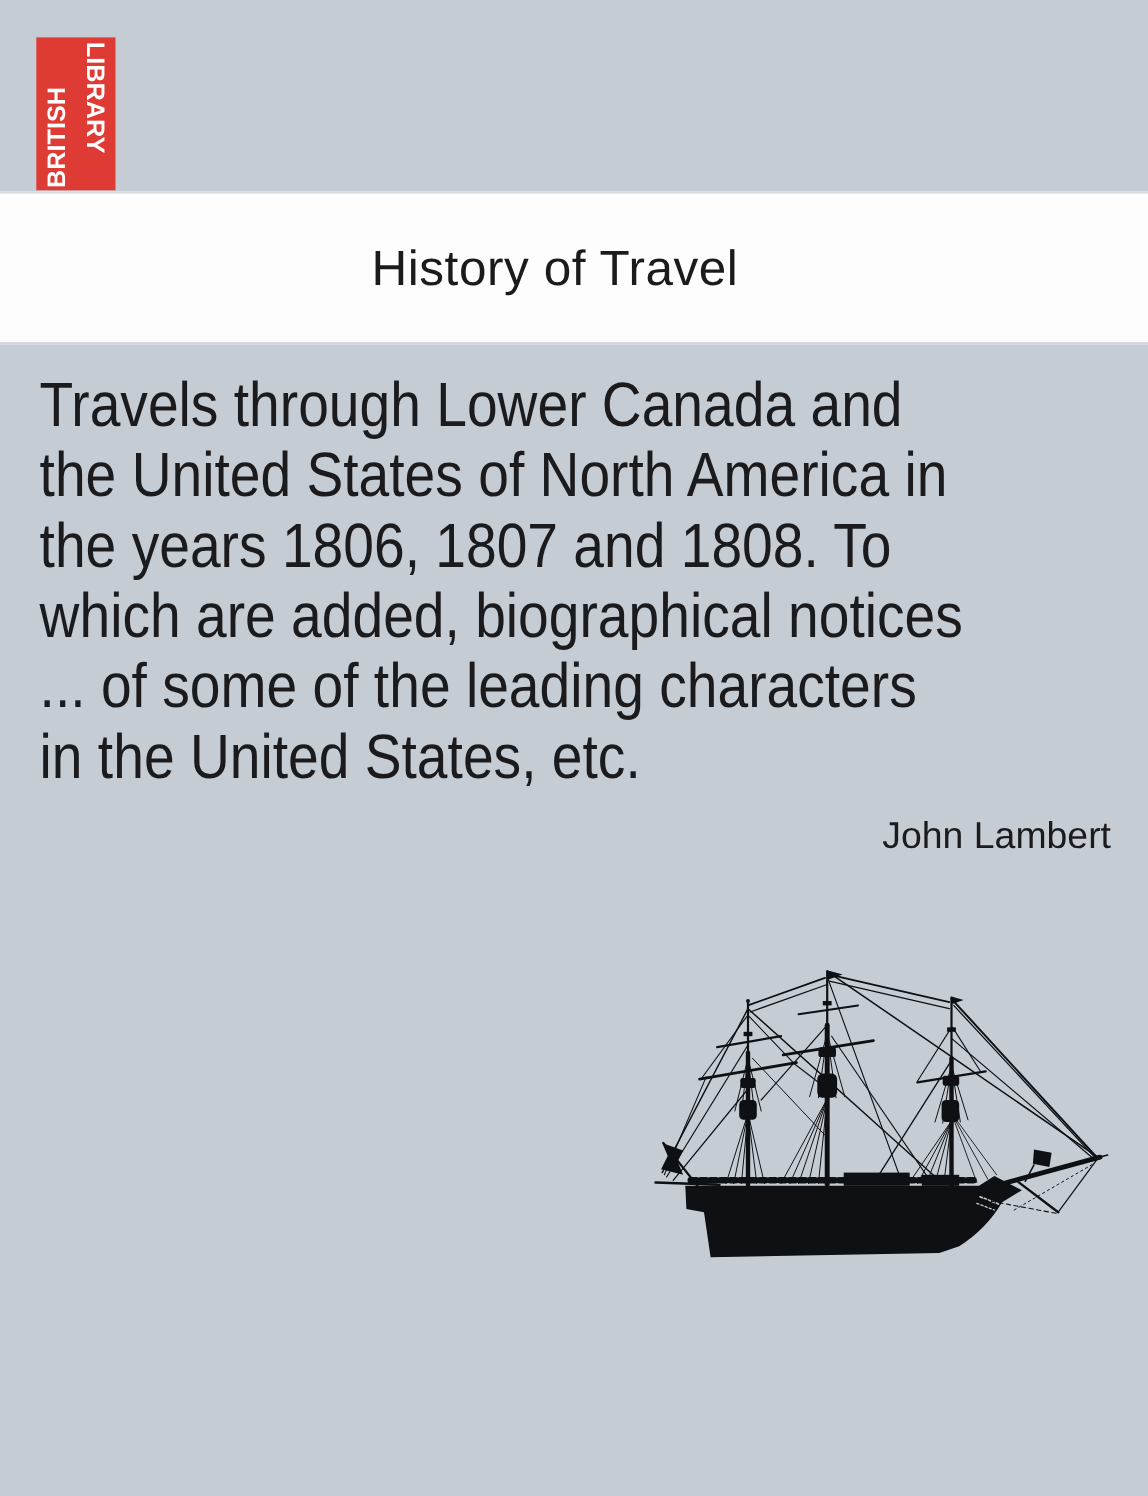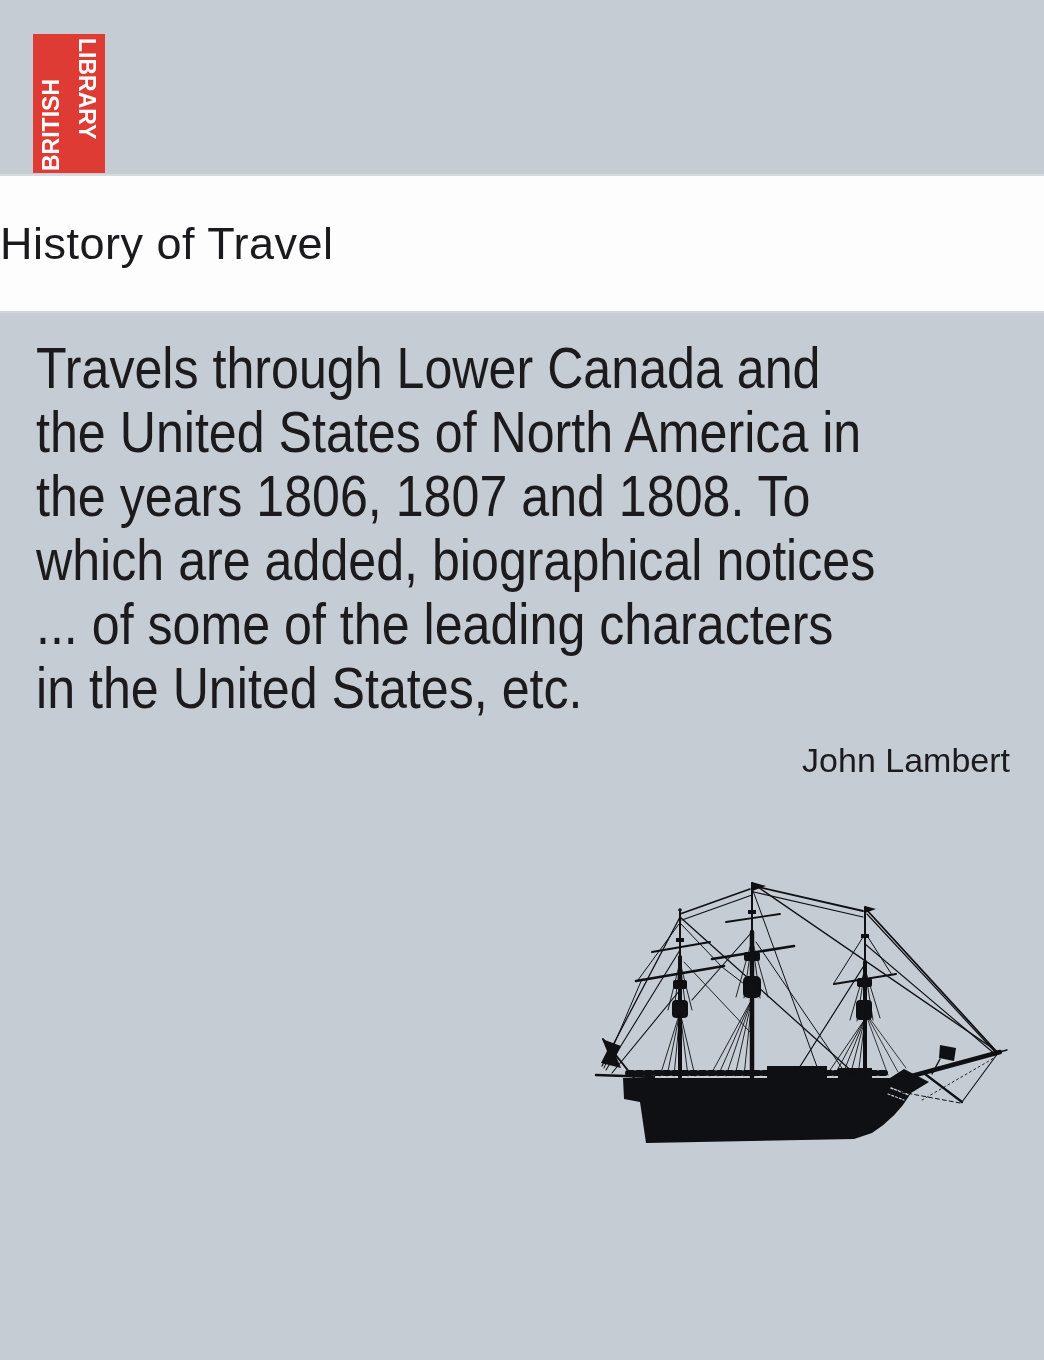--- a/index.html
+++ b/index.html
@@ -43,21 +43,21 @@
     right:7px;top:4px;
     writing-mode:vertical-rl;
   }
   
   .band-white{
     position:absolute;left:0;top:174px;
     width:1044px;height:139px;
     background:var(--band);
     border-top:2px solid #d6dbdf;
     border-bottom:2px solid #d2d7db;
-    display:flex;align-items:center;justify-content:flex-start;
+    display:flex;align-items:center;justify-content:center;
     padding-right:35px;
   }
   .category{
     font-size:45px;
     font-weight:normal;
     color:var(--text_dark);
     letter-spacing:0.5px;
   }
   
   .title{

